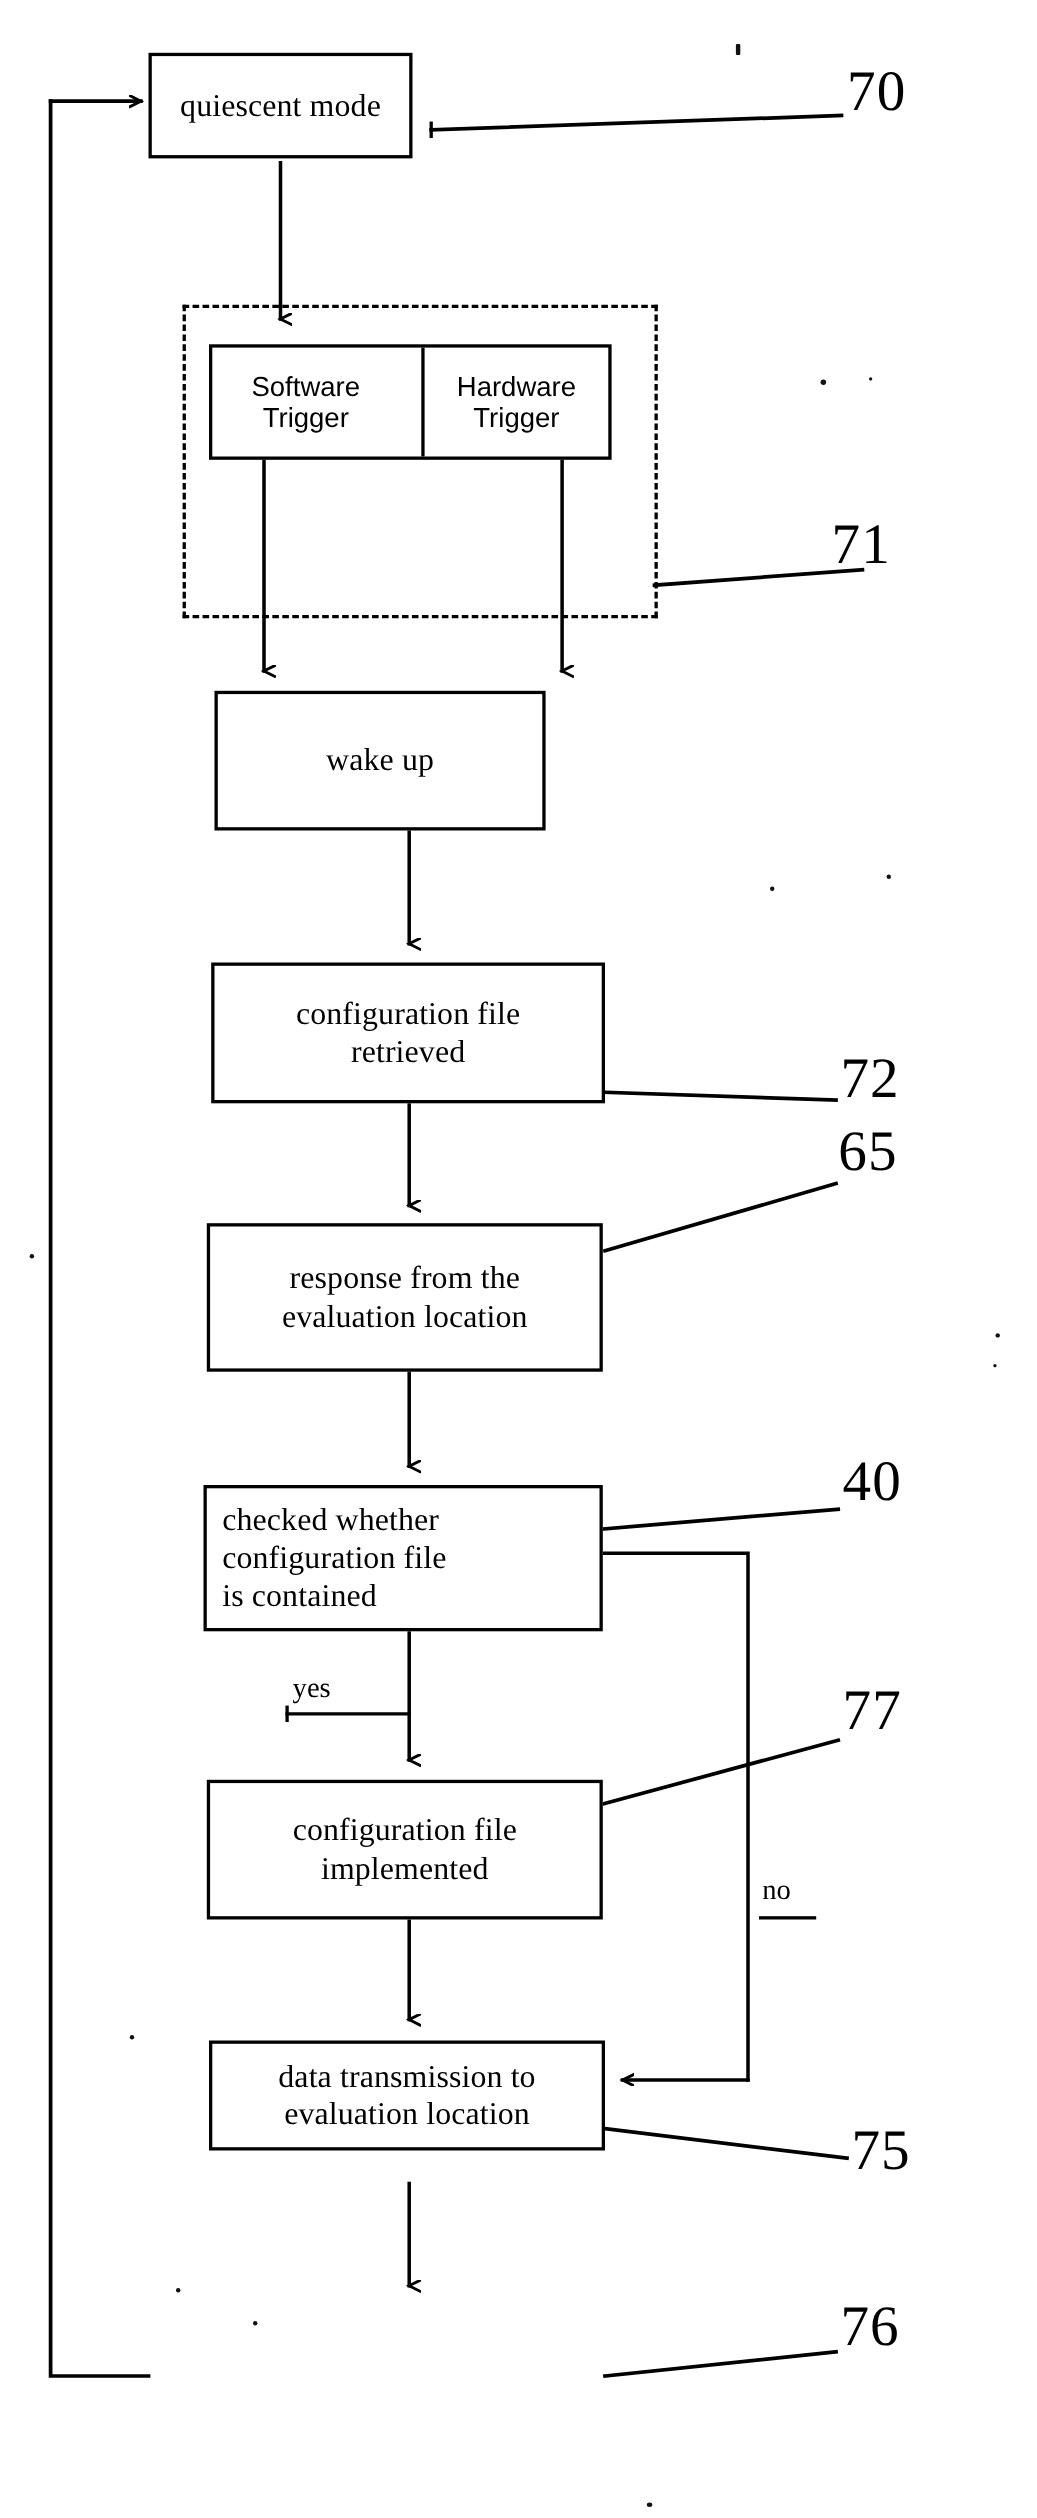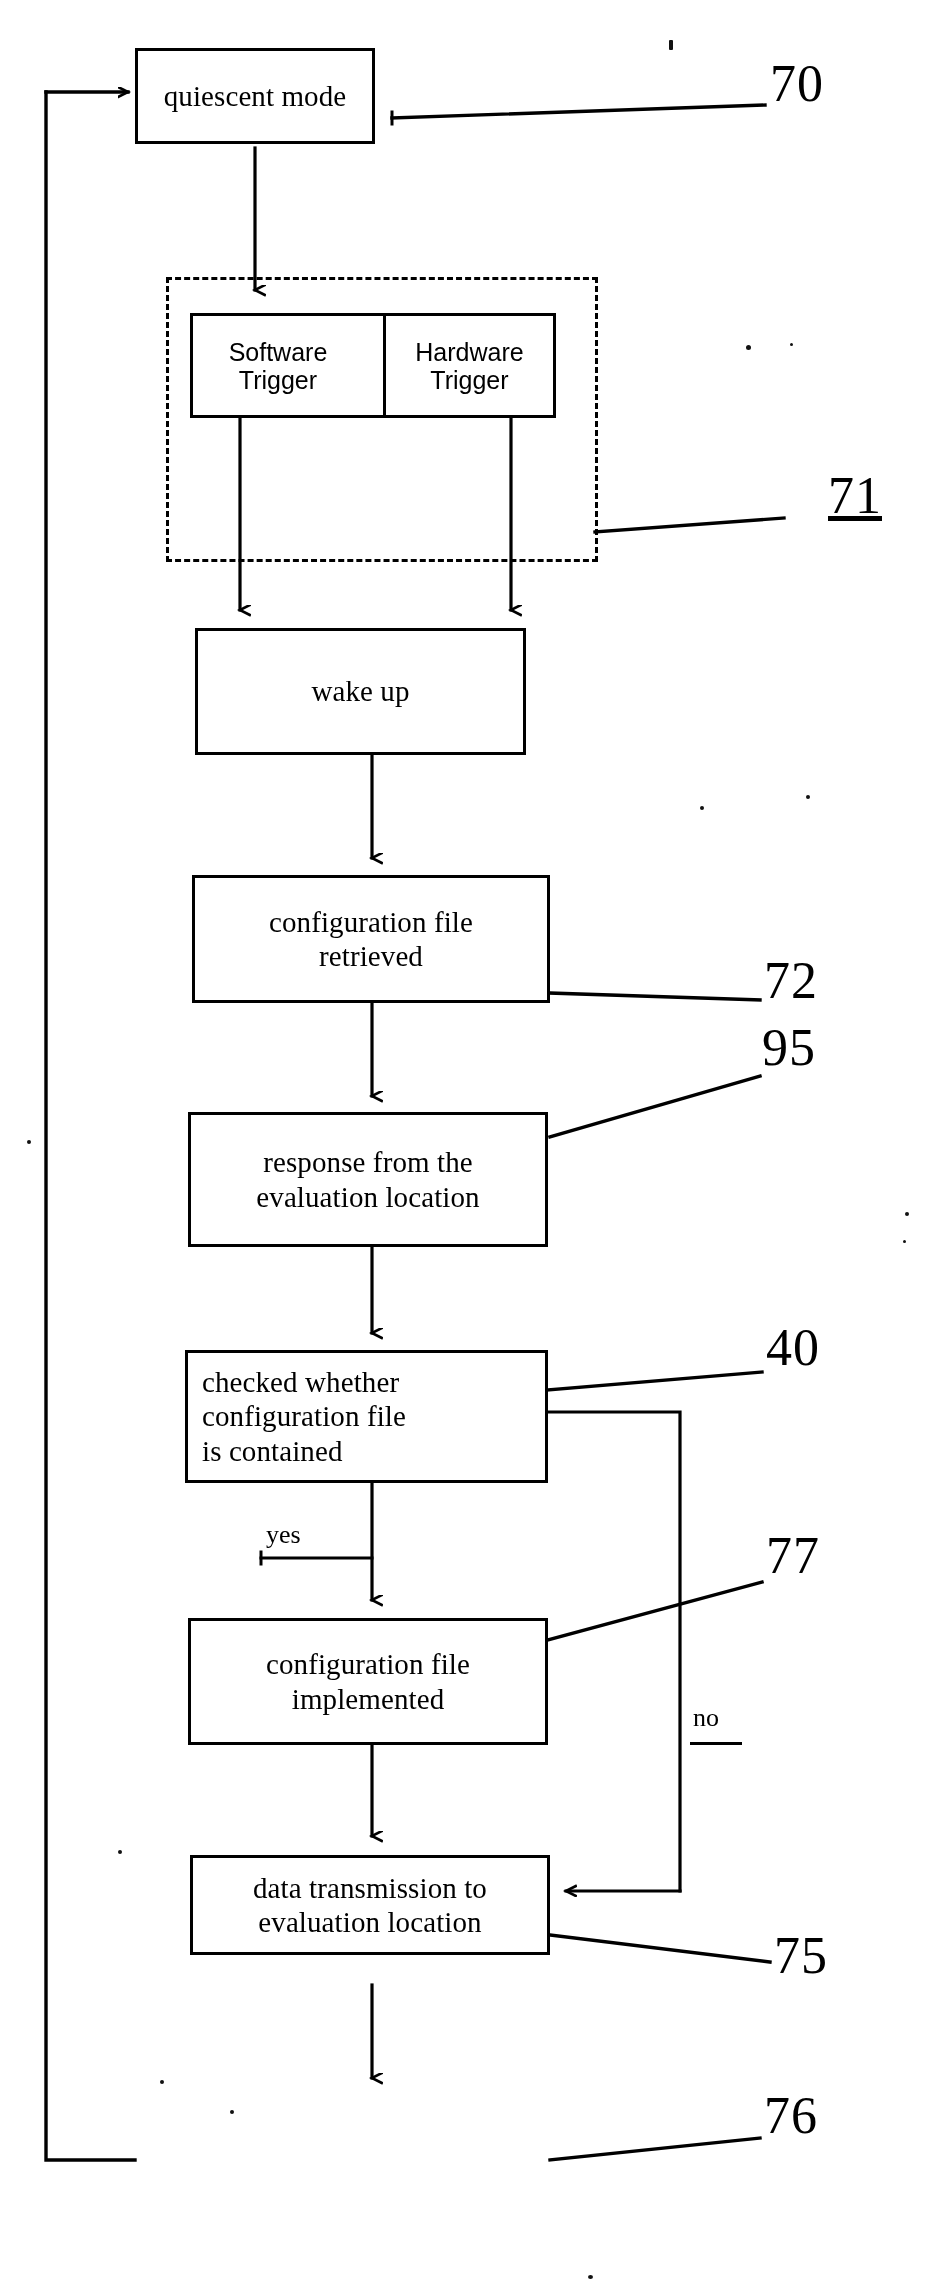--- a/index.html
+++ b/index.html
@@ -180,21 +180,21 @@
       </span>
     </div>
     <div class="trigger-cell">
       <span>
         <span>Hardware</span><br>
         <span>Trigger</span>
       </span>
     </div>
   </div>
 
-  <div class="node" style="left:195px; top:628px; width:331px; height:127px;font-family:Liberation Serif, serif;">
+  <div class="node" style="left:195px; top:628px; width:301px; height:127px;font-family:Liberation Serif, serif;">
     <span>wake up</span>
   </div>
 
   <div class="node" style="left:192px; top:875px; width:358px; height:128px;">
     <span>
       <span>configuration file</span><br>
       <span>retrieved</span>
     </span>
   </div>
 
@@ -223,25 +223,25 @@
   <div class="node" style="left:190px; top:1855px; width:360px; height:100px;">
     <span>
       <span>data transmission to</span><br>
       <span>evaluation location</span>
     </span>
   </div>
 
 
   <div class="ref" style="left:770px; top:58px;">70</div>
 
-  <div class="ref" style="left:828px; top:470px;text-decoration:underline;">71</div>
+  <div class="ref" style="left:756px; top:470px;">71</div>
 
   <div class="ref" style="left:764px; top:955px;">72</div>
 
-  <div class="ref" style="left:762px; top:1022px;">95</div>
+  <div class="ref" style="left:762px; top:1022px;">65</div>
 
   <div class="ref" style="left:766px; top:1322px;">40</div>
 
   <div class="ref" style="left:766px; top:1530px;">77</div>
 
   <div class="ref" style="left:774px; top:1930px;">75</div>
 
   <div class="ref" style="left:764px; top:2090px;">76</div>
 
   <div class="edge-label" style="left:266px; top:1522px;">yes</div>

